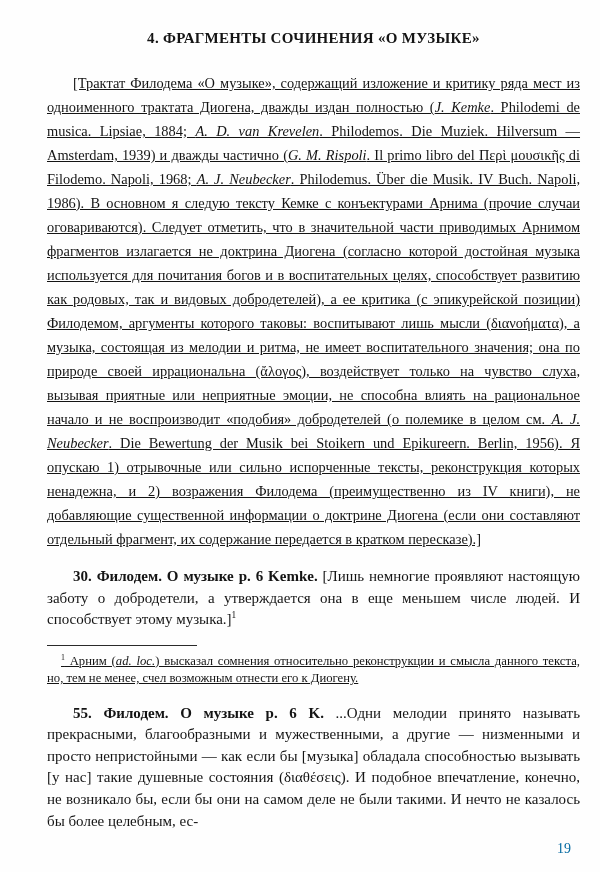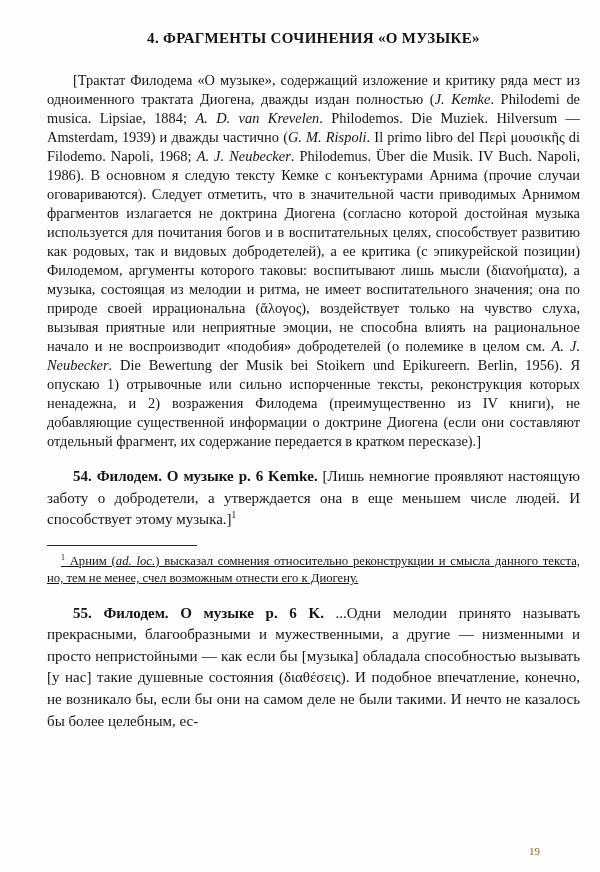--- a/index.html
+++ b/index.html
@@ -29,21 +29,22 @@
     letter-spacing: 0.3px;
     margin: 10px 0 24px 0;
   }
   .para {
     margin: 0;
     text-align: justify;
   }
   .indent { text-indent: 26px; }
   .intro {
     font-size: 14.4px;
-    line-height: 19px;
+    line-height: 24px;
+    text-decoration: underline;
   }
   .fragment {
     font-size: 15px;
     line-height: 21.6px;
     margin-top: 15px;
   }
   .footnote-block { margin-top: 14px; }
   .footnote-rule {
     width: 150px;
     height: 0;
@@ -58,38 +59,38 @@
     margin: 0;
     text-decoration: underline;
   }
   sup {
     font-size: 0.62em;
     vertical-align: super;
     line-height: 0;
   }
   .page-number {
     position: absolute;
-    right: 60px;
+    right: 29px;
     bottom: 15px;
-    font-size: 11px;
-    color: #a16207;
+    font-size: 14px;
+    color: #0369a1;
   }
 </style>
 </head>
 <body>
 
 <div class="page">
 
   <h1 class="title">4. ФРАГМЕНТЫ СОЧИНЕНИЯ «О МУЗЫКЕ»</h1>
 
   <div>
 
     <p class="para indent intro"><span>[Трактат Филодема «О музыке», содержащий изложение и критику ряда мест из одноименного трактата Диогена, дважды издан полностью (</span><span style="font-style: italic;">J. Kemke</span><span>. Philodemi de musica. Lipsiae, 1884; </span><span style="font-style: italic;">A. D. van Krevelen</span><span>. Philodemos. Die Muziek. Hilversum — Amsterdam, 1939) и дважды частично (</span><span style="font-style: italic;">G. M. Rispoli</span><span>. Il primo libro del Περὶ μουσικῆς di Filodemo. Napoli, 1968; </span><span style="font-style: italic;">A. J. Neubecker</span><span>. Philodemus. Über die Musik. IV Buch. Napoli, 1986). В основном я следую тексту Кемке с конъектурами Арнима (прочие случаи оговариваются). Следует отметить, что в значительной части приводимых Арнимом фрагментов излагается не доктрина Диогена (согласно которой достойная музыка используется для почитания богов и в воспитательных целях, способствует развитию как родовых, так и видовых добродетелей), а ее критика (с эпикурейской позиции) Филодемом, аргументы которого таковы: воспитывают лишь мысли (διανοήματα), а музыка, состоящая из мелодии и ритма, не имеет воспитательного значения; она по природе своей иррациональна (ἄλογος), воздействует только на чувство слуха, вызывая приятные или неприятные эмоции, не способна влиять на рациональное начало и не воспроизводит «подобия» добродетелей (о полемике в целом см. </span><span style="font-style: italic;">A. J. Neubecker</span><span>. Die Bewertung der Musik bei Stoikern und Epikureern. Berlin, 1956). Я опускаю 1) отрывочные или сильно испорченные тексты, реконструкция которых ненадежна, и 2) возражения Филодема (преимущественно из IV книги), не добавляющие существенной информации о доктрине Диогена (если они составляют отдельный фрагмент, их содержание передается в кратком пересказе).]</span></p>
 
-    <p class="para indent fragment"><span style="font-weight: bold;">54. Филодем. О музыке p. 6 Kemke.</span><span> [Лишь немногие проявляют настоящую заботу о добродетели, а утверждается она в еще меньшем числе людей. И способствует этому музыка.]</span><sup>1</sup></p>
+    <p class="para indent fragment"><span style="font-weight: bold;">30. Филодем. О музыке p. 6 Kemke.</span><span> [Лишь немногие проявляют настоящую заботу о добродетели, а утверждается она в еще меньшем числе людей. И способствует этому музыка.]</span><sup>1</sup></p>
 
     <div class="footnote-block">
       <div class="footnote-rule"></div>
       <p class="footnote"><sup>1</sup><span> Арним (</span><span style="font-style: italic;">ad. loc.</span><span>) высказал сомнения относительно реконструкции и смысла данного текста, но, тем не менее, счел возможным отнести его к Диогену.</span></p>
     </div>
 
     <p class="para indent fragment"><span style="font-weight: bold;">55. Филодем. О музыке p. 6 K.</span><span> ...Одни мелодии принято называть прекрасными, благообразными и мужественными, а другие — низменными и просто непристойными — как если бы [музыка] обладала способностью вызывать [у нас] такие душевные состояния (διαθέσεις). И подобное впечатление, конечно, не возникало бы, если бы они на самом деле не были такими. И нечто не казалось бы более целебным, ес-</span></p>
 
   </div>
 

